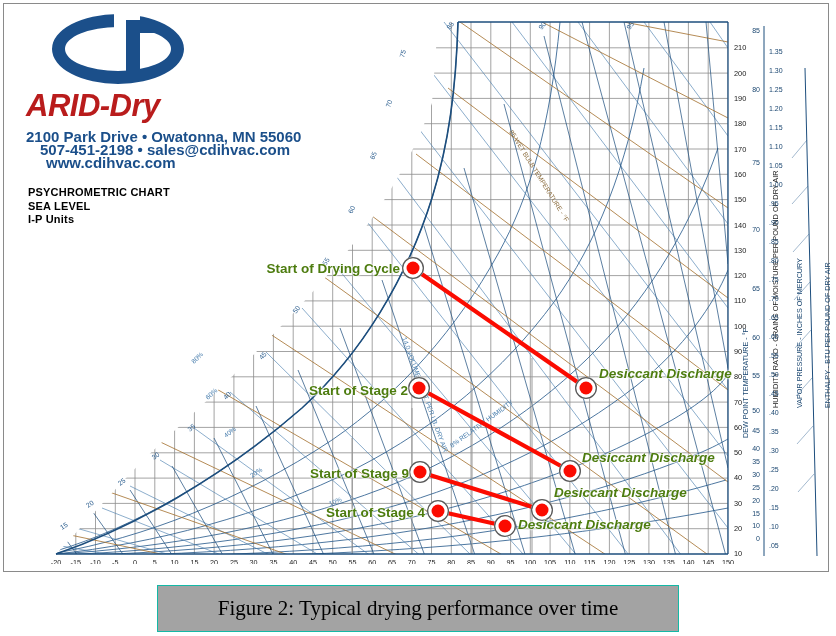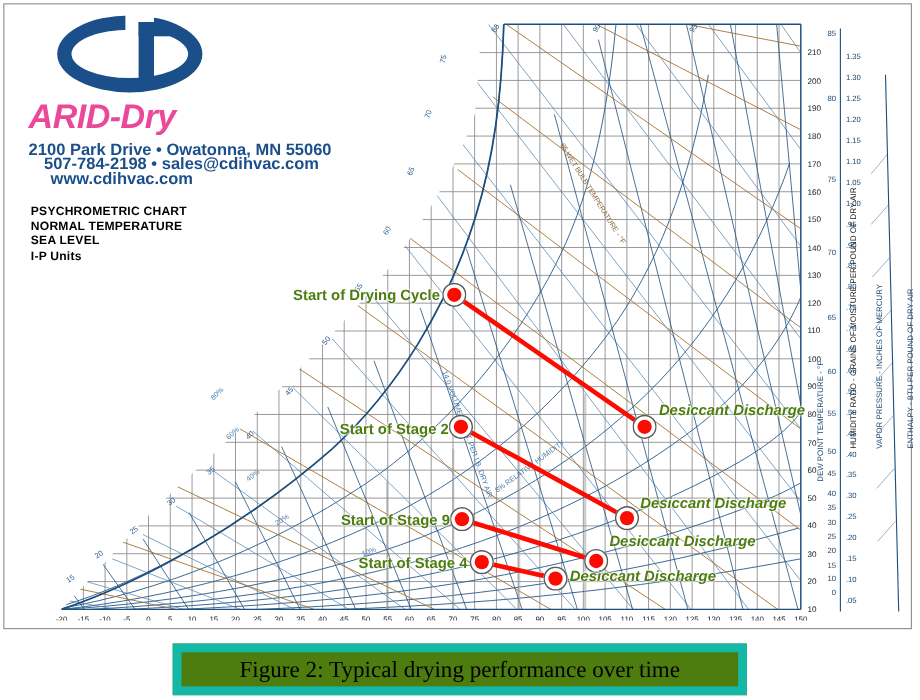--- a/index.html
+++ b/index.html
@@ -15,21 +15,21 @@
   #brand{position:absolute;left:26px;top:14px;width:280px;}
   #logo-mark{position:relative;width:150px;height:72px;margin-left:26px;}
   #logo-mark .ell{position:absolute;left:0;top:0;width:132px;height:70px;
         border:13px solid #1b4f8a;border-radius:50%;box-sizing:border-box;}
   #logo-mark .notch{position:absolute;left:62px;top:-3px;width:26px;height:22px;
         background:#fff;}
   #logo-mark .stem{position:absolute;left:74px;top:6px;width:14px;height:58px;
         background:#1b4f8a;}
   #logo-mark .bar{position:absolute;left:74px;top:6px;width:28px;height:13px;
         background:#1b4f8a;}
-  #brand-name{font-size:31px;font-weight:bold;font-style:italic;color:#ec4899;
+  #brand-name{font-size:31px;font-weight:bold;font-style:italic;color:#b91c1c;
         letter-spacing:-0.5px;margin-top:2px;}
   #brand-addr{margin-top:6px;color:#1b4f8a;font-size:15px;font-weight:bold;
         line-height:13px;}
   #brand-addr div{white-space:nowrap;}
   .ln2{margin-left:14px;}
   .ln3{margin-left:20px;}
 
   
   #chart-title-block{position:absolute;left:28px;top:186px;color:#000;}
   #chart-title-block .t{font-size:11px;font-weight:bold;line-height:13.5px;
@@ -51,21 +51,21 @@
       box-shadow:0 0 0 1.3px #5a5a5a inset;}
   .mk i{position:absolute;left:50%;top:50%;width:13px;height:13px;
       border-radius:50%;background:#fb0b00;transform:translate(-50%,-50%);}
 
   
   #credit{position:absolute;left:28px;top:549px;font-size:8.6px;font-weight:bold;
       font-style:italic;color:#111;}
 
   
   #caption-box{position:absolute;left:157px;top:585px;width:522px;height:47px;
-      border:8px solid #14b8a6;background:#4d7c0f;display:flex;align-items:center;
+      border:1px solid #14b8a6;background:#a3a3a3;display:flex;align-items:center;
       justify-content:center;box-sizing:border-box;}
   #caption-text{font-family:"Liberation Serif",serif;font-size:21px;color:#000;}
 </style>
 </head>
 <body>
 
 <div id="page">
 
   <div id="doc-frame"></div>
 
@@ -427,28 +427,27 @@
   <div id="brand">
     <div id="logo-mark">
       <div class="ell"></div>
         <div class="notch"></div>
         <div class="bar"></div>
         <div class="stem"></div>
     </div>
     <div id="brand-name">ARID-Dry</div>
     <div id="brand-addr">
       <div>2100 Park Drive • Owatonna, MN 55060</div>
-      <div class="ln2">507-784-2198 • sales@cdihvac.com</div>
+      <div class="ln2">507-451-2198 • sales@cdihvac.com</div>
       <div class="ln3">www.cdihvac.com</div>
     </div>
   </div>
 
   <div id="chart-title-block">
     <div class="t">PSYCHROMETRIC CHART</div>
-    <div class="t">NORMAL TEMPERATURE</div>
     <div class="t">SEA LEVEL</div>
     <div class="t">I-P Units</div>
   </div>
 
   <div id="annotations">
       <div class="mk" style="left: 413px; top: 268px;">
         <i></i>
       </div>
       <div class="ann r" style="left: 400px; top: 268px;">Start of Drying Cycle</div>
       <div class="mk" style="left: 586px; top: 388px;">

